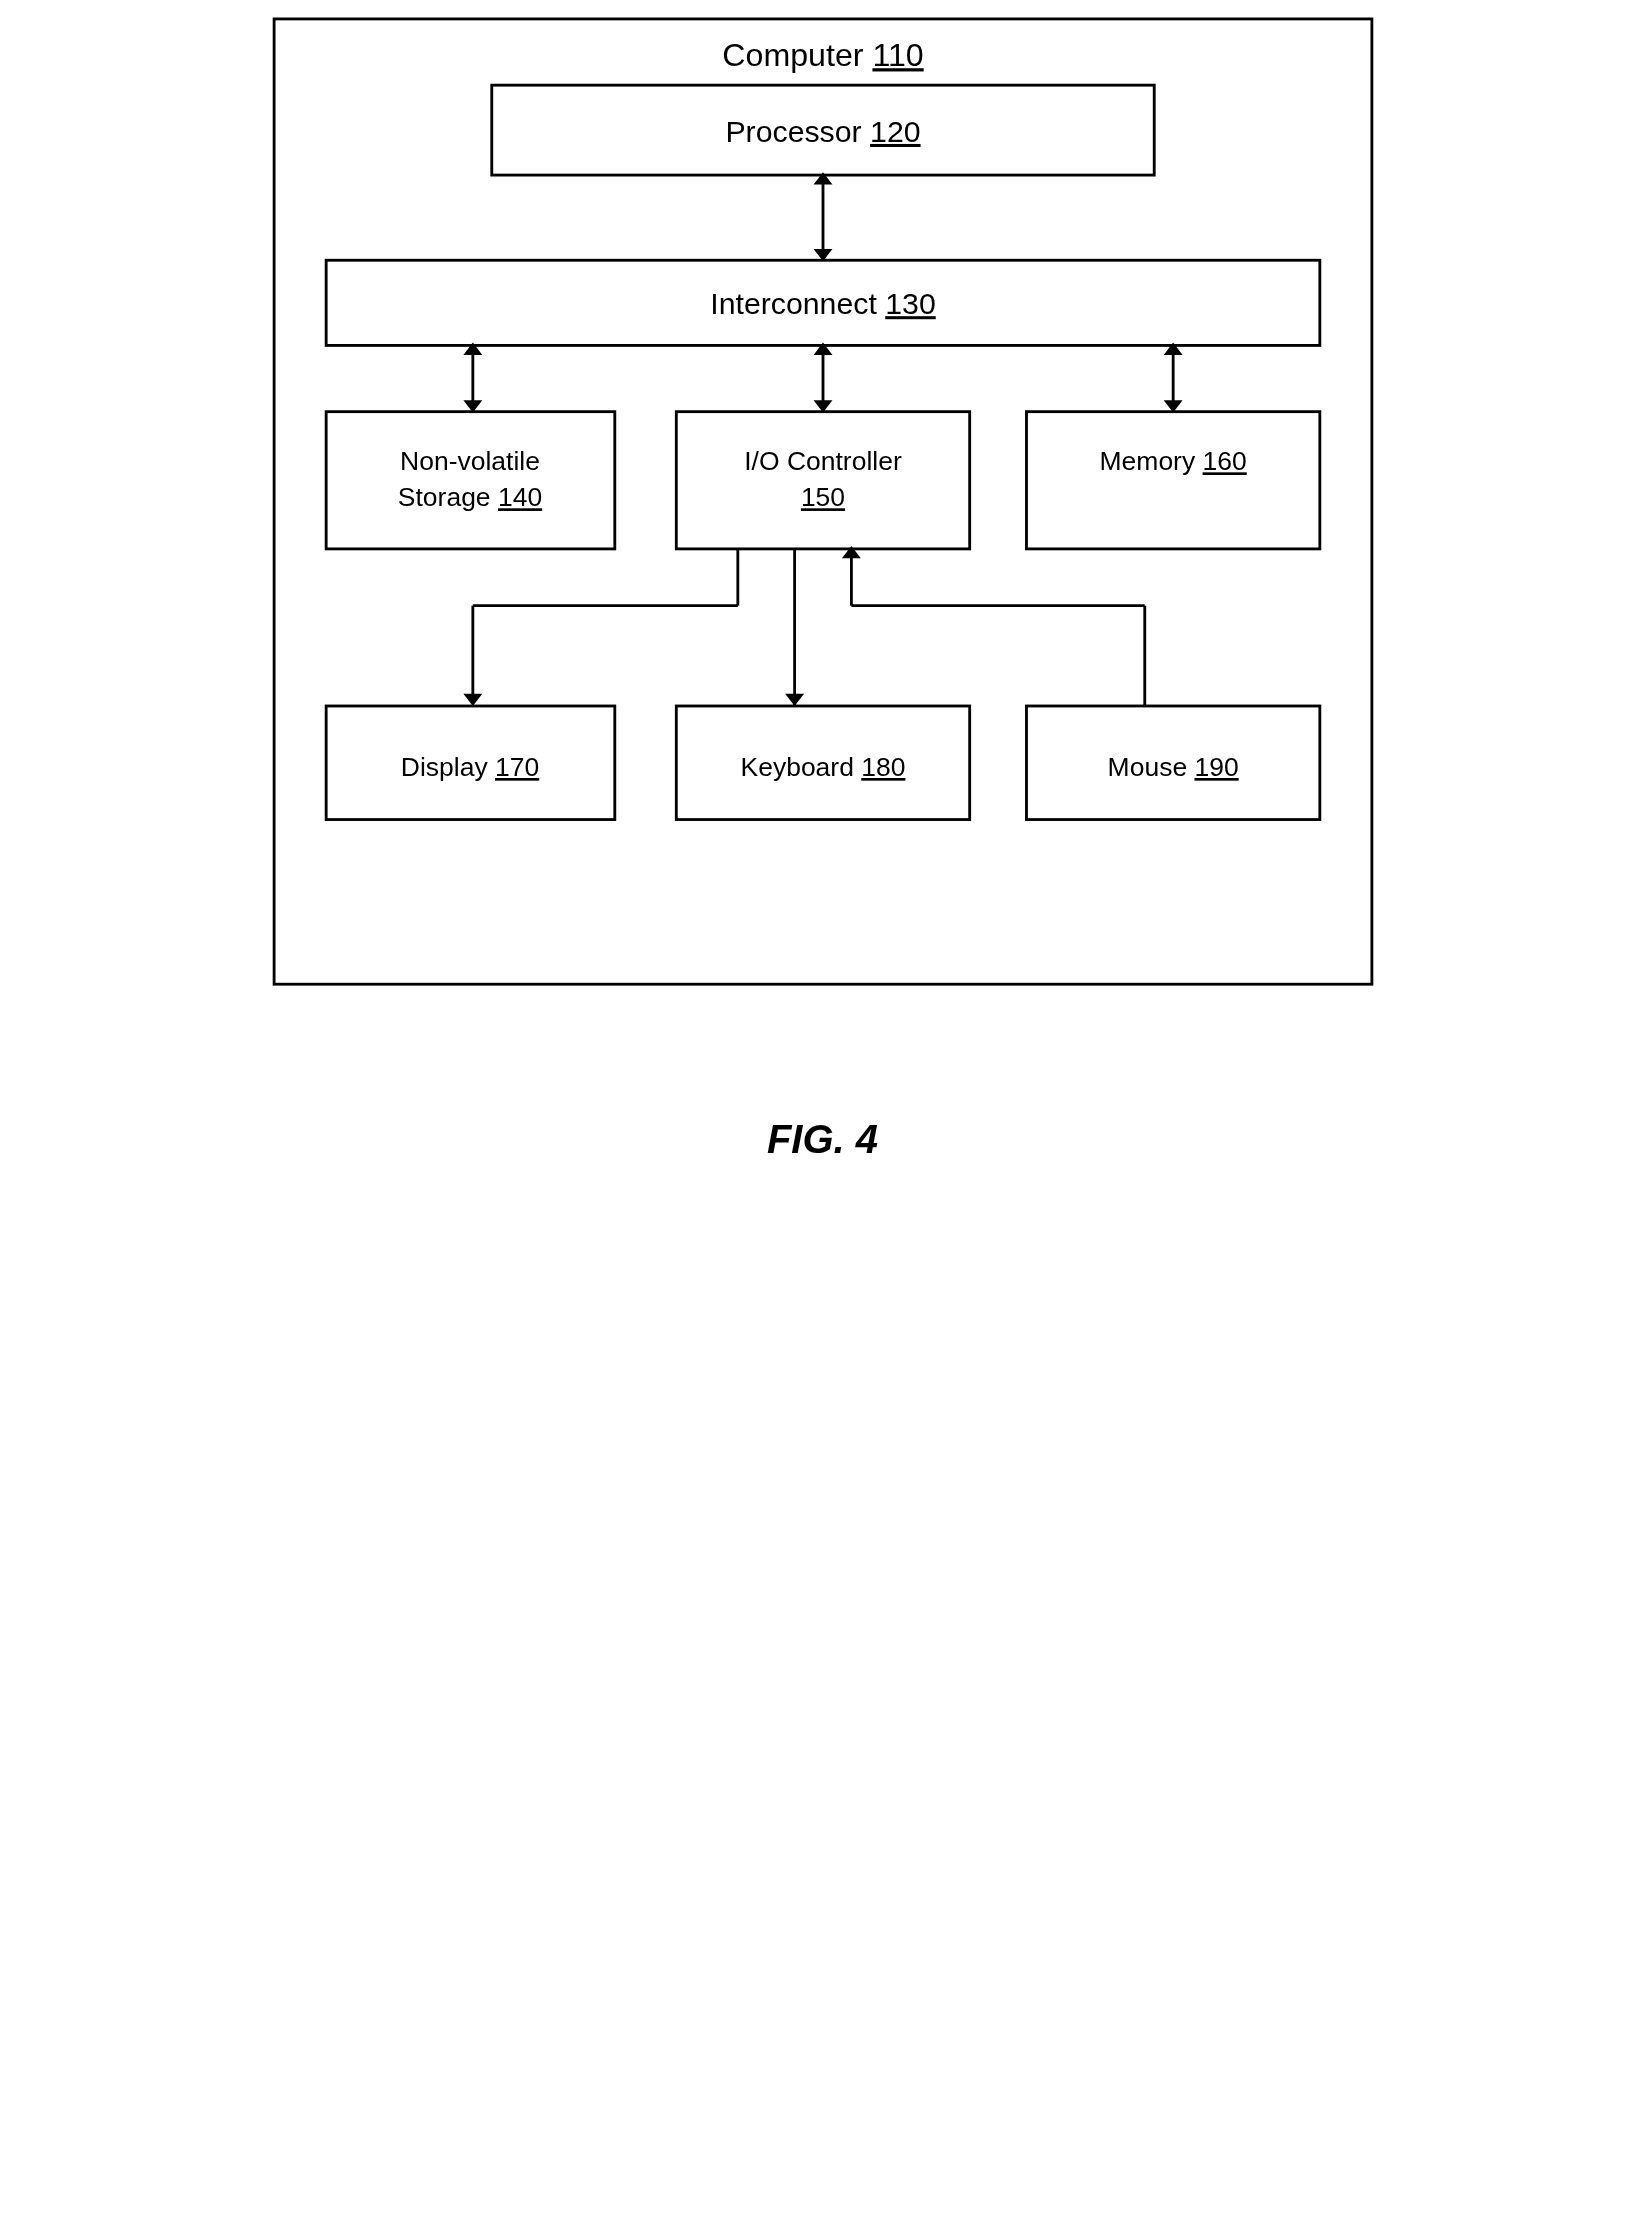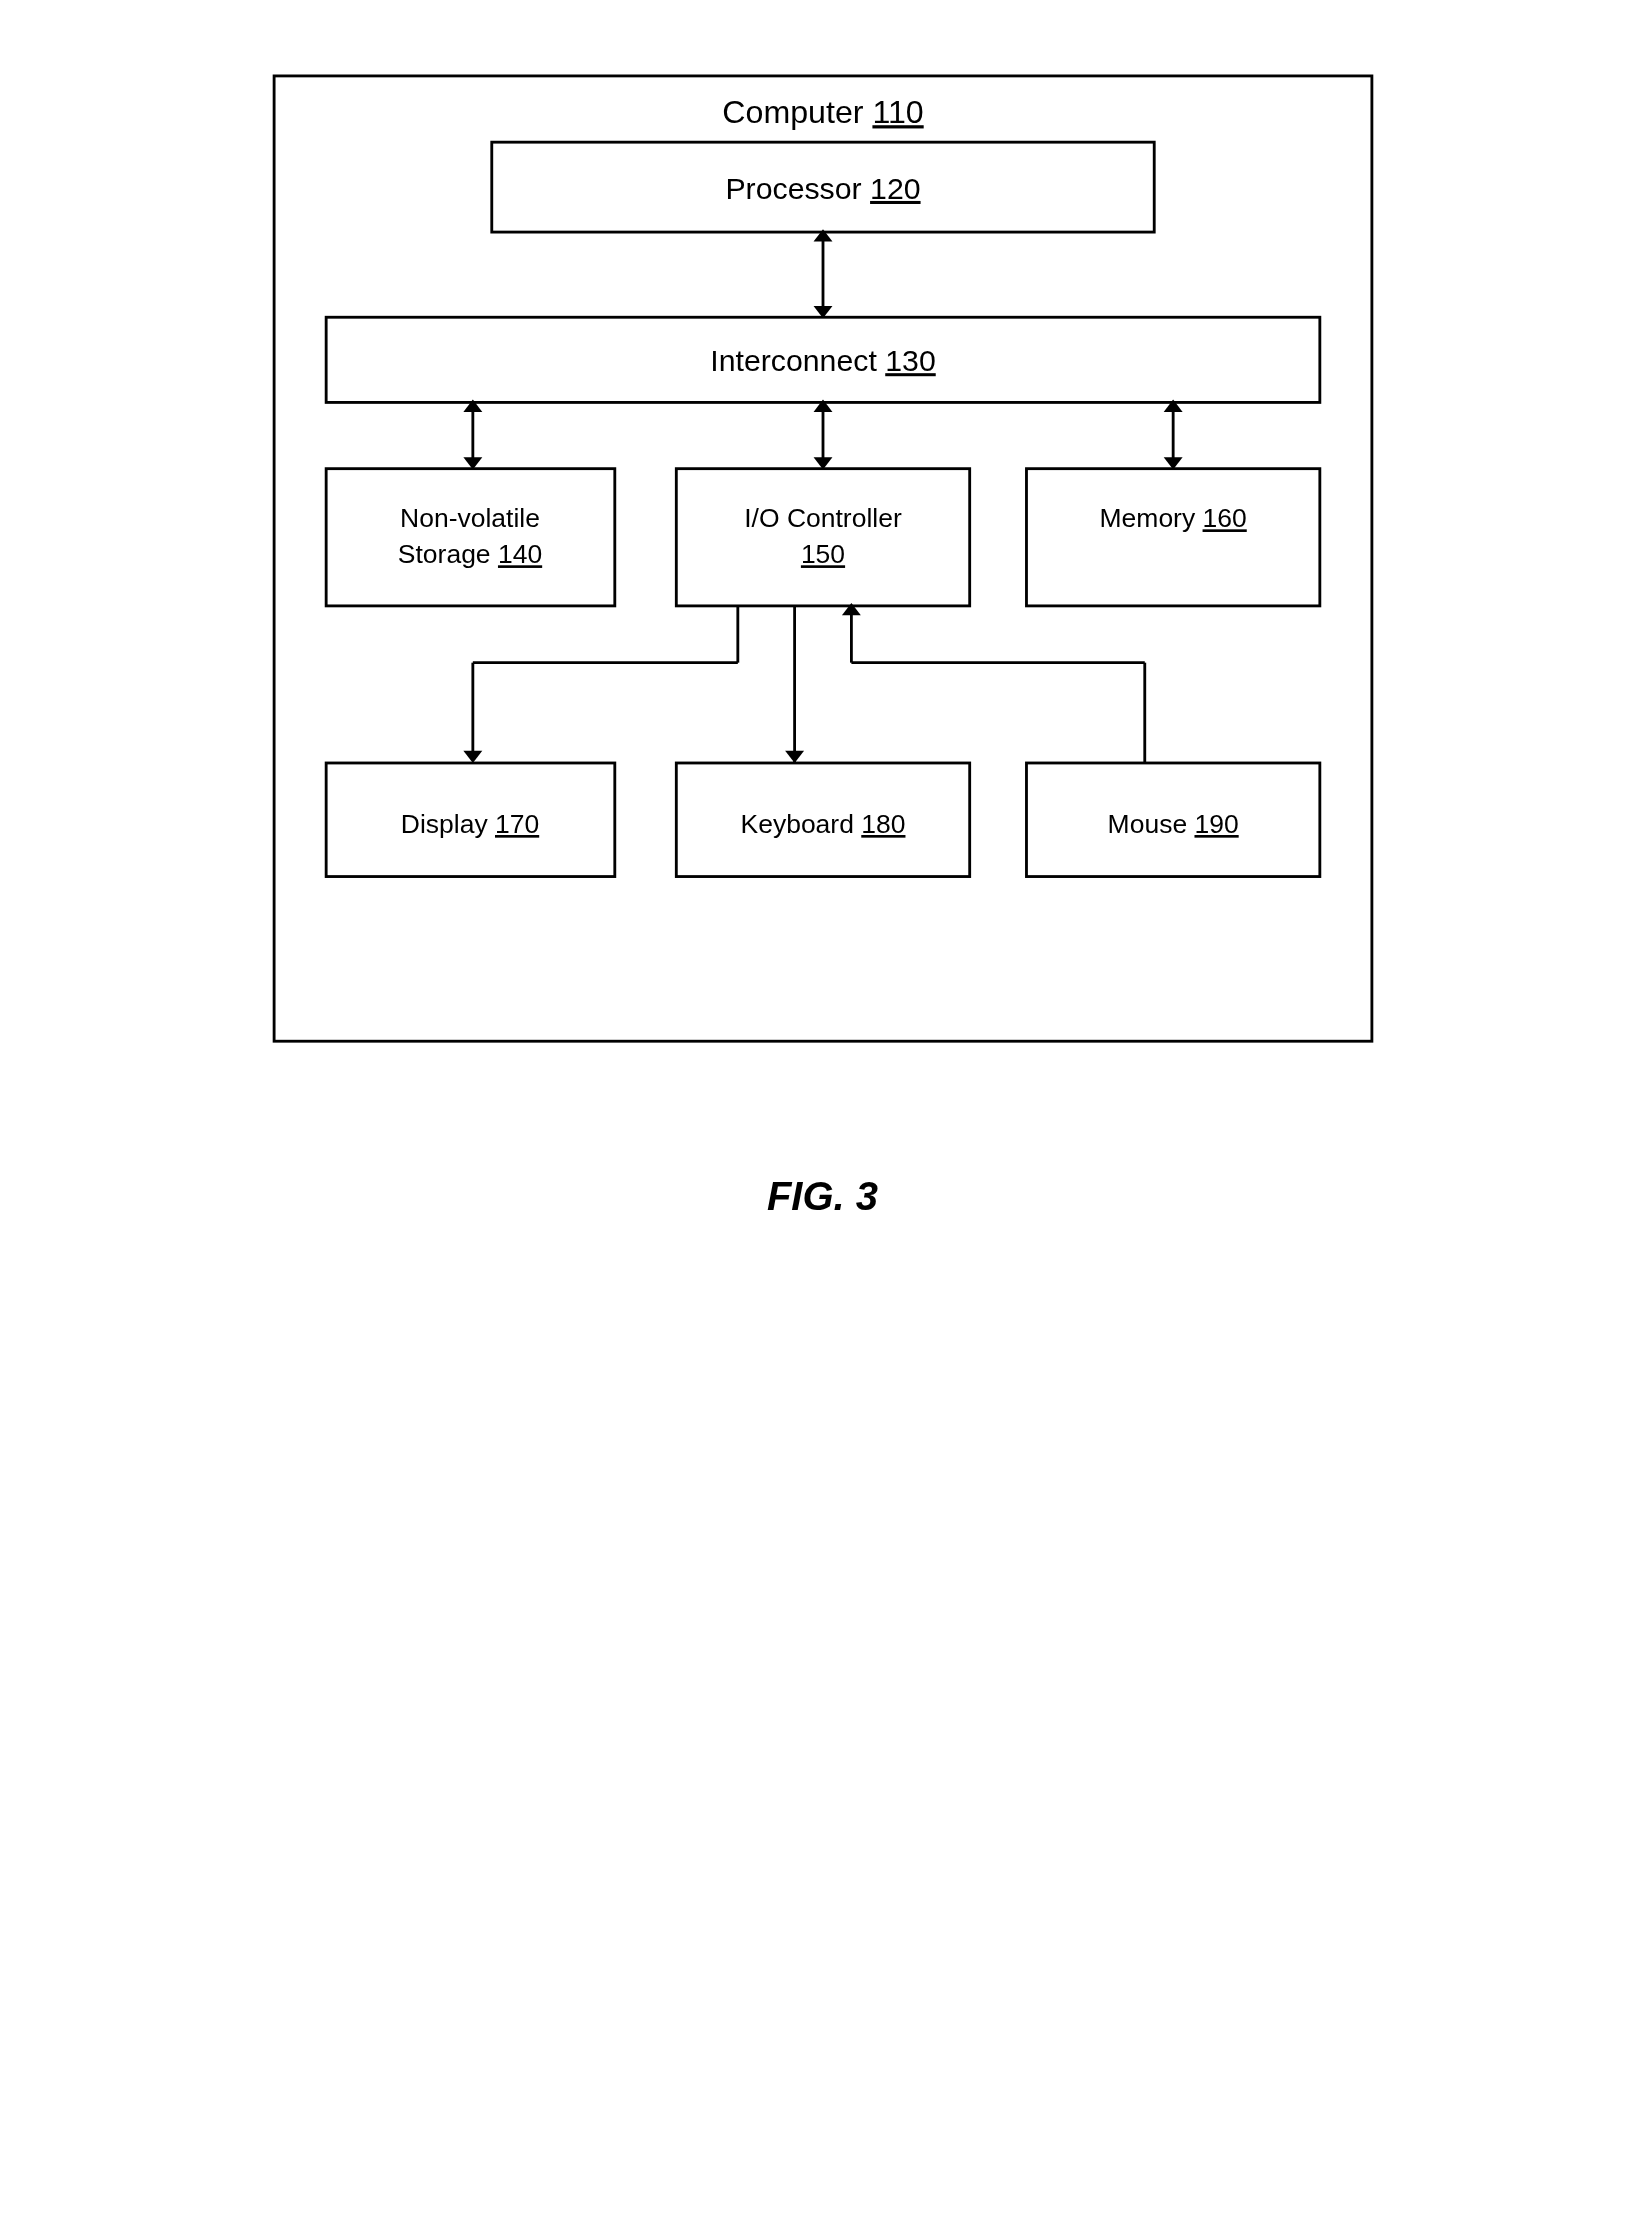--- a/index.html
+++ b/index.html
@@ -19,21 +19,20 @@
       justify-content: flex-start;
     }
 
     .page-container {
       width: 1645px;
       height: 1607px;
       background: #ffffff;
       display: flex;
       flex-direction: column;
       align-items: center;
-      padding-top: 57px;
     }
 
     .diagram-area {
       width: 1230px;
       display: flex;
       flex-direction: column;
       align-items: center;
     }
 
     .figure-label {
@@ -112,17 +111,17 @@
       <text x="227" y="820" text-anchor="middle" font-size="28">Display <tspan text-decoration="underline">170</tspan></text>
 
       <rect x="445" y="746" width="310" height="120" fill="white" stroke="black" stroke-width="3"></rect>
       <text x="600" y="820" text-anchor="middle" font-size="28">Keyboard <tspan text-decoration="underline">180</tspan></text>
 
       <rect x="815" y="746" width="310" height="120" fill="white" stroke="black" stroke-width="3"></rect>
       <text x="970" y="820" text-anchor="middle" font-size="28">Mouse <tspan text-decoration="underline">190</tspan></text>
 
     </svg>
 
-    <div class="figure-label">FIG. 3</div>
+    <div class="figure-label">FIG. 4</div>
 
   </div>
 </div>
 
 
 </body></html>

